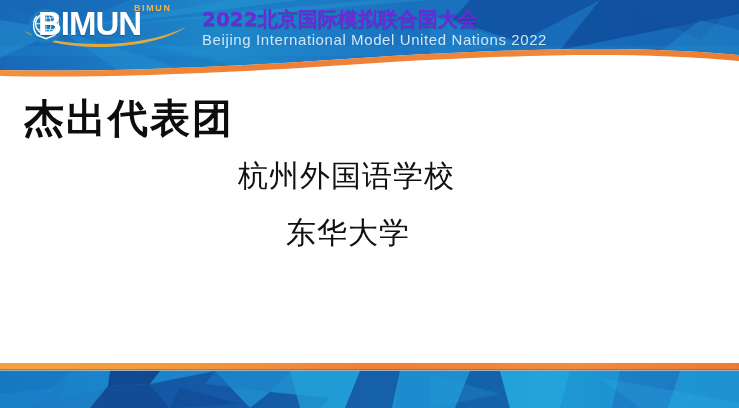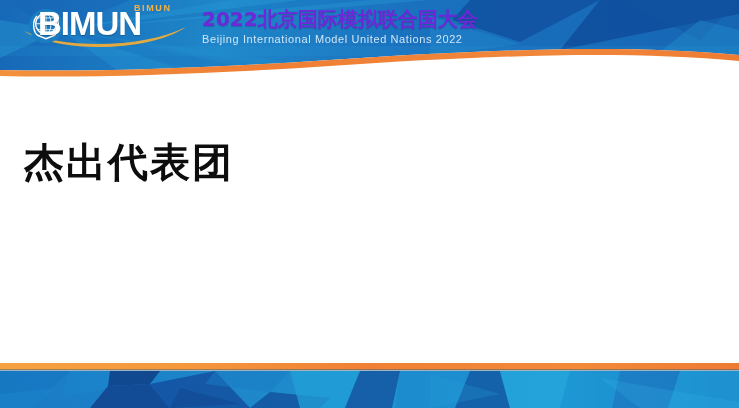--- a/index.html
+++ b/index.html
@@ -105,21 +105,21 @@
     font-weight: bold;
     font-size: 20px;
     line-height: 24px;
     color: #6d28d9;
     letter-spacing: 0px;
     white-space: nowrap;
     text-shadow: 0 1px 1px rgba(0,0,0,0.18);
   }
   .title-en {
     font-family: "Liberation Sans", "DejaVu Sans", sans-serif;
-    font-size: 11px;
+    font-size: 15px;
     line-height: 15px;
     color: #cfe6f7;
     letter-spacing: 0.6px;
     white-space: nowrap;
     margin-top: 1px;
   }
 
   
   .body-area {
     position: absolute;
@@ -133,21 +133,20 @@
     position: absolute;
     left: 24px;
     top: 16px;
     font-family: "DejaVu Sans", "Liberation Sans", sans-serif;
     font-weight: bold;
     font-size: 40px;
     line-height: 48px;
     color: #0d0d0d;
     letter-spacing: 2px;
     white-space: nowrap;
-    margin-top: 44px;
   }
   .line-1 {
     position: absolute;
     left: 238px;
     top: 80px;
     font-family: "DejaVu Sans", "Liberation Sans", sans-serif;
     font-size: 30px;
     line-height: 36px;
     color: #111111;
     letter-spacing: 1px;
@@ -261,21 +260,23 @@
       <div class="title-block">
         <div class="title-cn">2022北京国际模拟联合国大会</div>
         <div class="title-en">Beijing International Model United Nations 2022</div>
       </div>
     </div>
   </div>
 
   <div class="body-area">
     <div class="heading-main">杰出代表团</div>
 
-
+    <div class="line-1">杭州外国语学校</div>
+
+    <div class="line-2">东华大学</div>
   </div>
 
   <div class="footer-band">
     <svg class="footer-svg" width="739" height="50" viewBox="0 0 739 50">
       <defs>
         <linearGradient id="ftrOrange" x1="0" y1="0" x2="1" y2="0">
           <stop offset="0" stop-color="#f6a13f"></stop>
           <stop offset="0.22" stop-color="#f59a3c"></stop>
           <stop offset="0.5" stop-color="#f08035"></stop>
           <stop offset="0.78" stop-color="#f28a38"></stop>

